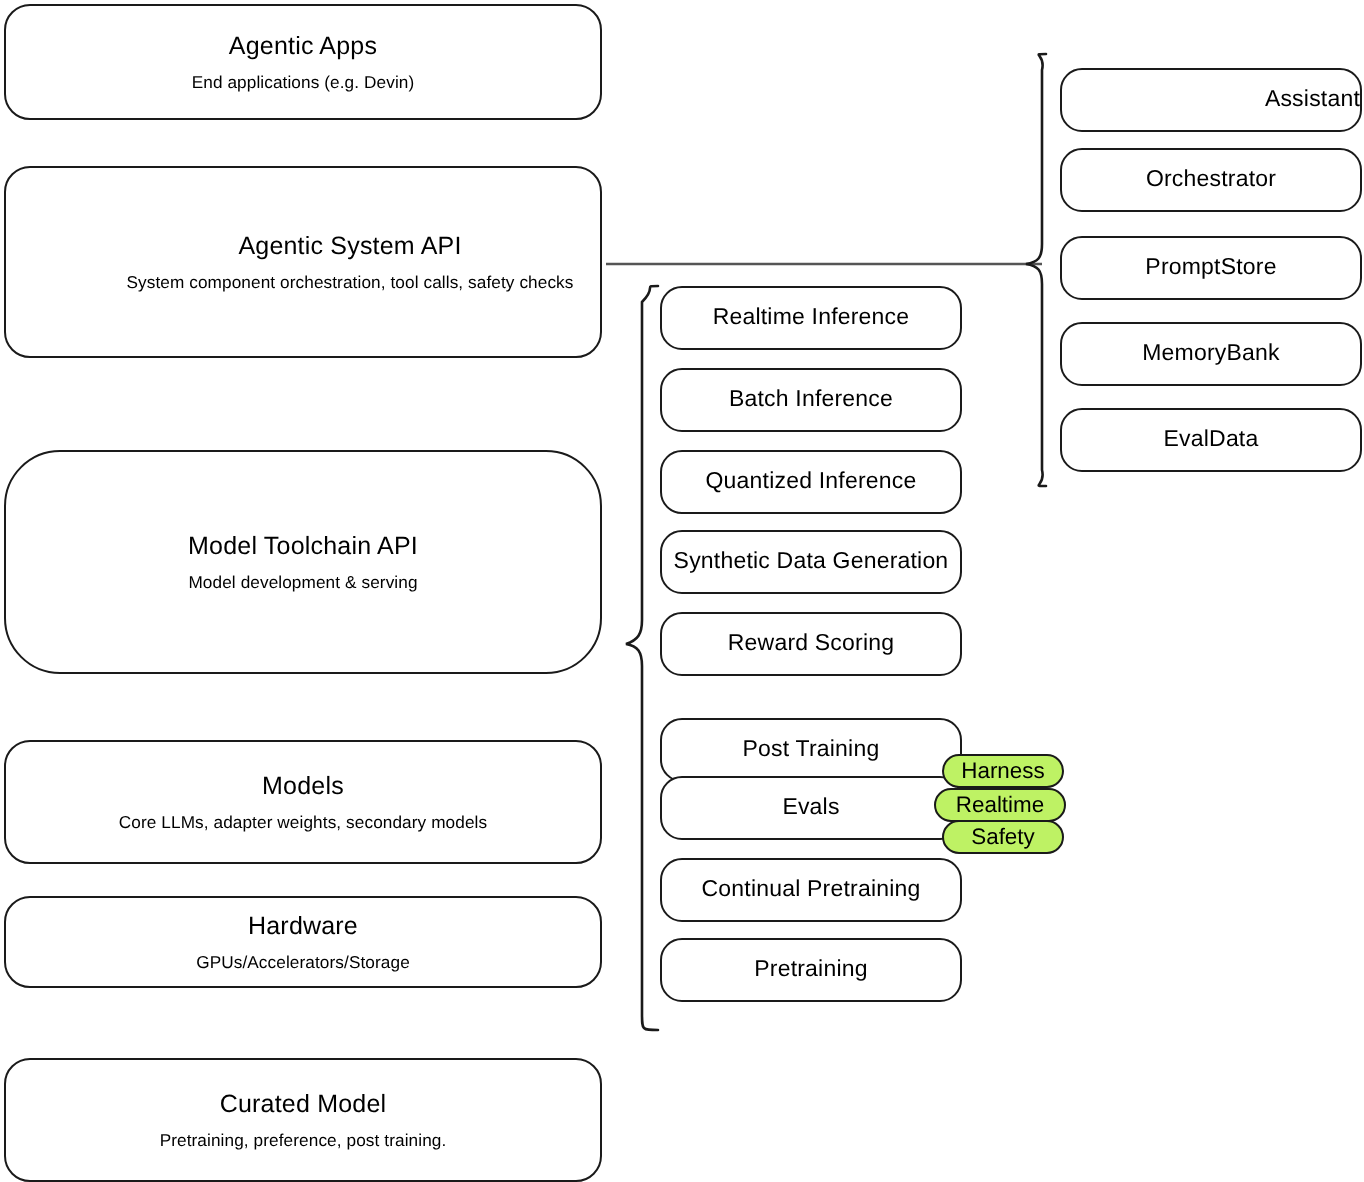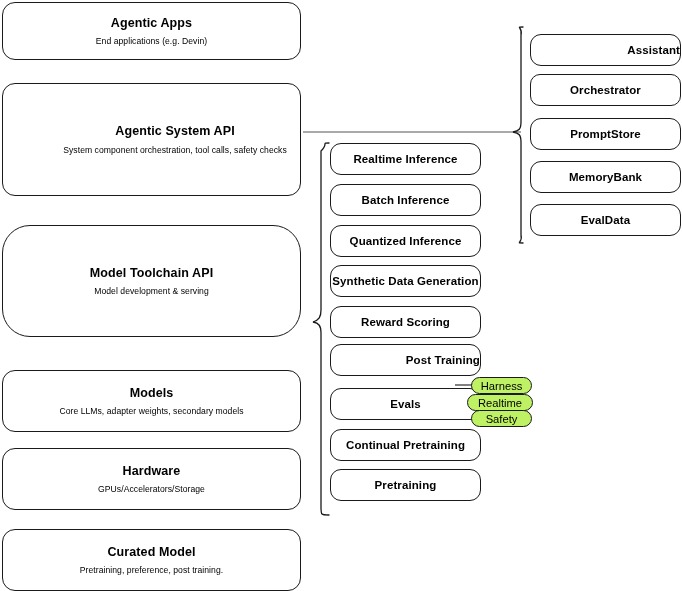--- a/index.html
+++ b/index.html
@@ -31,21 +31,20 @@
     flex-direction: column;
     align-items: center;
     justify-content: center;
     text-align: center;
     line-height: 1.3;
   }
   .box .title {
     font-size: 12.5px;
     color: #000;
     letter-spacing: 0.1px;
-    font-weight: bold;
   }
   .box .subtitle {
     font-size: 8.6px;
     color: #000;
     margin-top: 5px;
     letter-spacing: 0.05px;
   }
   .layer {
     left: 2px;
     width: 299px;
@@ -115,36 +114,36 @@
 
     <line x1="455" y1="385" x2="478" y2="385" stroke="#1a1a1a" stroke-width="1.1"></line>
     <line x1="455" y1="418" x2="478" y2="418" stroke="#1a1a1a" stroke-width="1.1"></line>
   </svg>
 
   <div class="box layer" style="top:2px; height:58px;">
     <div class="title">Agentic Apps</div>
     <div class="subtitle">End applications (e.g. Devin)</div>
   </div>
 
-  <div class="box layer" style="top:83px; height:113px;padding-left:47px;">
+  <div class="box layer" style="top:83px; height:96px;padding-left:47px;">
     <div class="title">Agentic System API</div>
     <div class="subtitle">System component orchestration, tool calls, safety checks</div>
   </div>
 
   <div class="box layer" style="top:225px; height:112px;border-radius:28px;">
     <div class="title">Model Toolchain API</div>
     <div class="subtitle">Model development &amp; serving</div>
   </div>
 
   <div class="box layer" style="top:370px; height:62px;">
     <div class="title">Models</div>
     <div class="subtitle">Core LLMs, adapter weights, secondary models</div>
   </div>
 
-  <div class="box layer" style="top:448px; height:62px;">
+  <div class="box layer" style="top:448px; height:46px;">
     <div class="title">Hardware</div>
     <div class="subtitle">GPUs/Accelerators/Storage</div>
   </div>
 
   <div class="box layer" style="top:529px; height:62px;">
     <div class="title">Curated Model</div>
     <div class="subtitle">Pretraining, preference, post training.</div>
   </div>
 
   <div class="box mid-box" style="top:143px;">
@@ -155,21 +154,21 @@
   </div>
   <div class="box mid-box" style="top:225px;">
     <div class="title">Quantized Inference</div>
   </div>
   <div class="box mid-box" style="top:265px;">
     <div class="title">Synthetic Data Generation</div>
   </div>
   <div class="box mid-box" style="top:306px;">
     <div class="title">Reward Scoring</div>
   </div>
-  <div class="box mid-box" style="top:344px;align-items:flex-end;">
+  <div class="box mid-box" style="top:359px;">
     <div class="title">Post Training</div>
   </div>
   <div class="box mid-box" style="top:388px;">
     <div class="title">Evals</div>
   </div>
   <div class="box mid-box" style="top:429px;">
     <div class="title">Continual Pretraining</div>
   </div>
   <div class="box mid-box" style="top:469px;">
     <div class="title">Pretraining</div>
@@ -181,21 +180,21 @@
   <div class="pill" style="left:467px; top:394px; width:66px;">
     <span>Realtime</span>
   </div>
   <div class="pill" style="left:471px; top:410px; width:61px;">
     <span>Safety</span>
   </div>
 
   <div class="box right-box" style="top:34px;align-items:flex-end;">
     <div class="title">Assistant</div>
   </div>
-  <div class="box right-box" style="top:74px;border-radius:10px;">
+  <div class="box right-box" style="top:74px;">
     <div class="title">Orchestrator</div>
   </div>
   <div class="box right-box" style="top:118px;">
     <div class="title">PromptStore</div>
   </div>
   <div class="box right-box" style="top:161px;">
     <div class="title">MemoryBank</div>
   </div>
   <div class="box right-box" style="top:204px;">
     <div class="title">EvalData</div>

